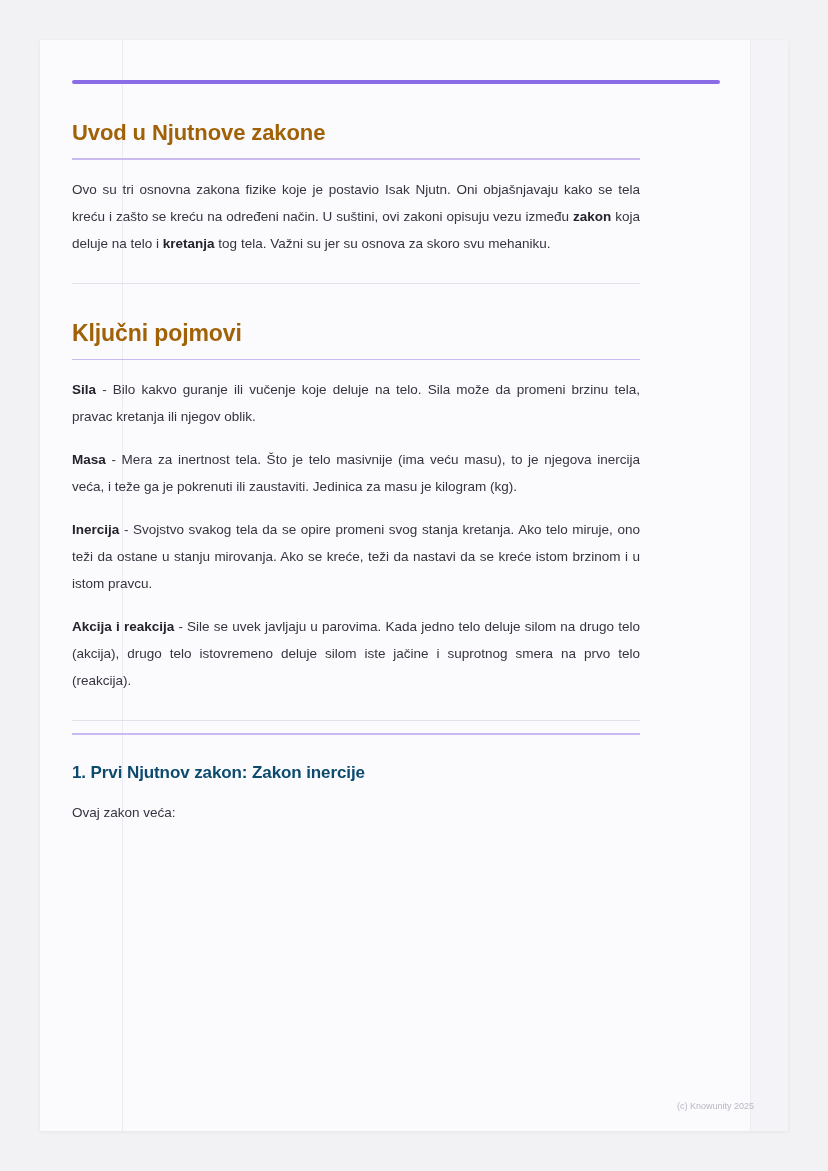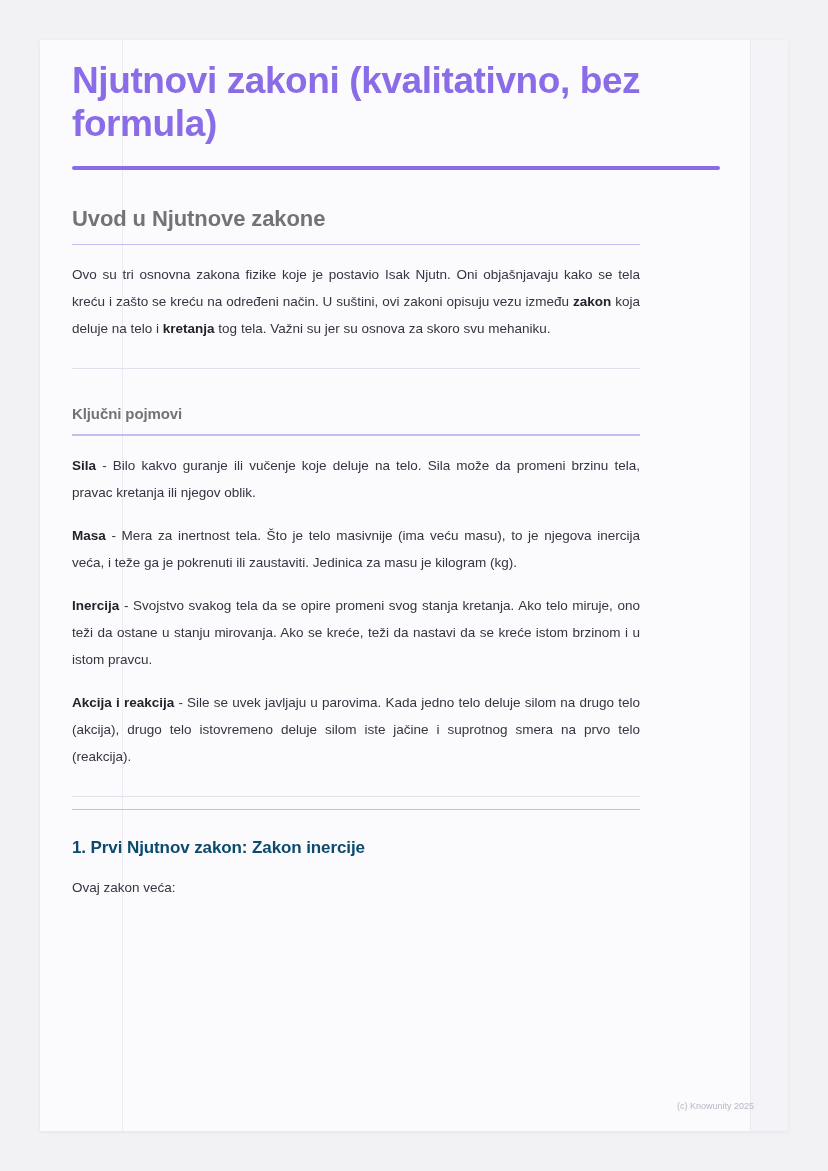--- a/index.html
+++ b/index.html
@@ -67,25 +67,25 @@
     margin-top: 20px;
     height: 4px;
     background: #8b6ce7;
     border-radius: 2px;
     width: 648px;
   }
   h2.section-title {
     margin: 36px 0 0 0;
     font-size: 22px;
     font-weight: bold;
-    color: #737373;
+    color: #a16207;
     letter-spacing: -0.1px;
   }
   h2.section-title.big {
-    font-size: 15px;
+    font-size: 23px;
   }
   .section-rule {
     margin-top: 12px;
     height: 1.5px;
     background: #c9bbf0;
     width: 568px;
   }
   h3.sub-title {
     margin: 28px 0 0 0;
     font-size: 17px;
@@ -123,21 +123,20 @@
 </head>
 <body>
 
 <div class="page">
   <div class="rule-left"></div>
   <div class="rule-right"></div>
   <div class="right-margin"></div>
 
   <div class="content">
 
-    <h1 class="doc-title">Njutnovi zakoni (kvalitativno, bez formula)</h1>
     <div class="title-rule"></div>
 
     <h2 class="section-title">Uvod u Njutnove zakone</h2>
     <div class="section-rule"></div>
     <p class="para">Ovo su tri osnovna zakona fizike koje je postavio Isak Njutn. Oni objašnjavaju kako se tela kreću i zašto se kreću na određeni način. U suštini, ovi zakoni opisuju vezu između <b>zakon</b> koja deluje na telo i <b>kretanja</b> tog tela. Važni su jer su osnova za skoro svu mehaniku.</p>
 
     <div class="divider"></div>
 
     <h2 class="section-title big">Ključni pojmovi</h2>
     <div class="section-rule"></div>

